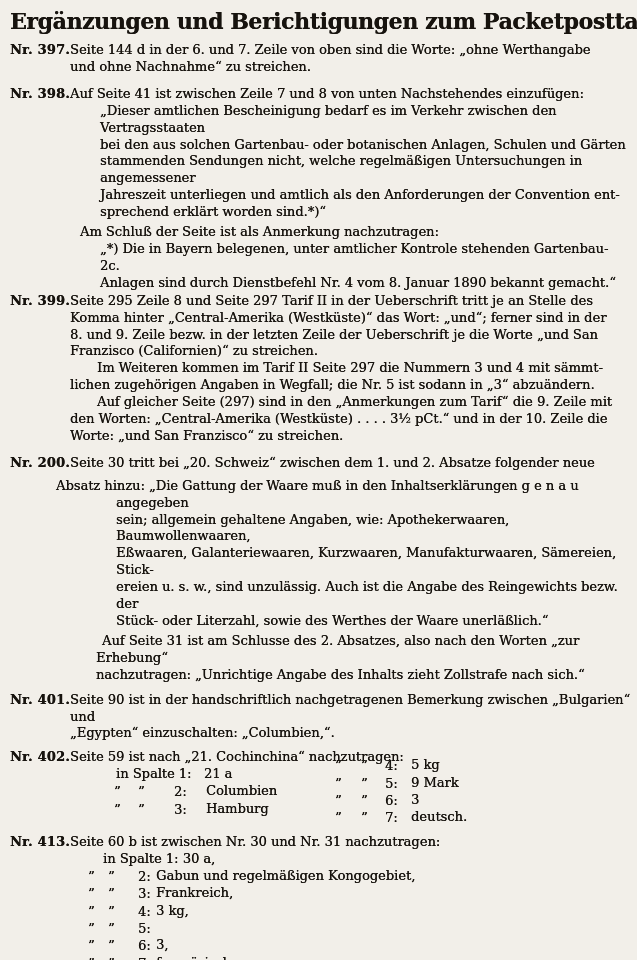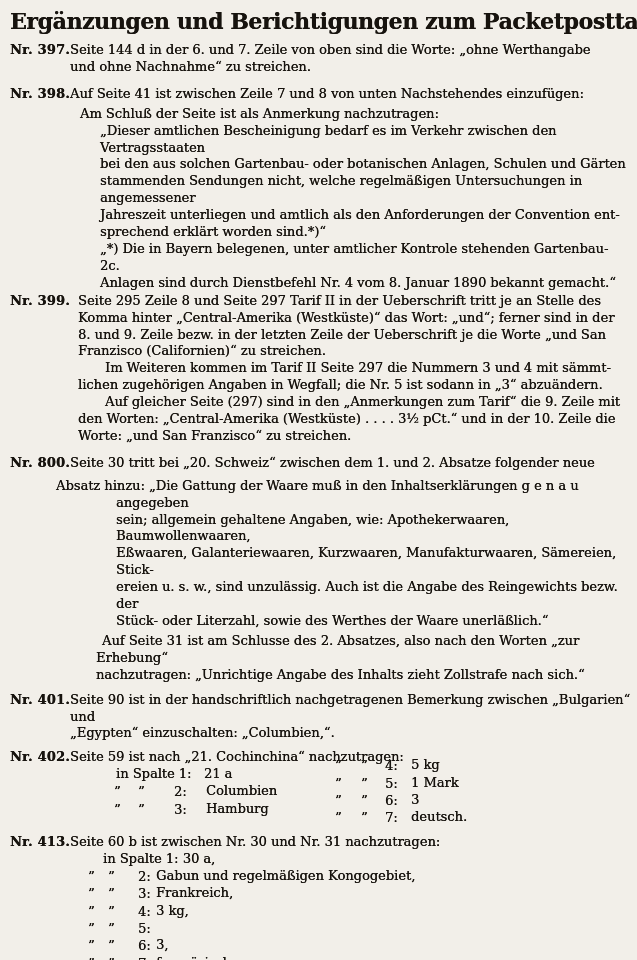--- a/index.html
+++ b/index.html
@@ -19,21 +19,21 @@
     font-size:22px;line-height:30px;margin:0 4px 6px 0;
     font-weight:bold;text-align:center;letter-spacing:-0.4px;
     white-space:nowrap;
   }
   .entry{display:flex;align-items:flex-start;}
   .num{flex:0 0 60px;font-weight:bold;letter-spacing:0.2px;}
   .body{flex:1;min-width:0;}
   .para{margin:0;white-space:pre-line;}
   #e397{margin-top:6px;}
   #e398{margin-top:10px;}
-  #e399{margin-top:1px;gap:8px;}
+  #e399{margin-top:1px;}
   #e400{margin-top:10px;}
   #e401{margin-top:8px;}
   #e402{margin-top:7px;}
   #e413{margin-top:6px;}
   #e398 .quote{margin-left:30px;}
   #e398 .p2{margin-left:10px;margin-top:3px;}
   #e398 .footnote{margin-left:30px;}
   #e399 .p2,#e399 .p3{text-indent:27px;}
   #e400 .p2{margin:6px 0 0 46px;text-indent:-60px;}
   #e400 .p3{margin-top:3px;text-indent:6px;margin-left:26px;}
@@ -62,26 +62,26 @@
     <div class="body">
       <p class="para">Seite 144 d in der 6. und 7. Zeile von oben sind die Worte: „ohne Werthangabe
 und ohne Nachnahme“ zu streichen.</p>
     </div>
   </section>
 
   <section class="entry" id="e398">
     <div class="num">Nr. 398.</div>
     <div class="body">
       <p class="para">Auf Seite 41 ist zwischen Zeile 7 und 8 von unten Nachstehendes einzufügen:</p>
-      <p class="para p2">Am Schluß der Seite ist als Anmerkung nachzutragen:</p>
       <p class="para quote">„Dieser amtlichen Bescheinigung bedarf es im Verkehr zwischen den Vertragsstaaten
 bei den aus solchen Gartenbau- oder botanischen Anlagen, Schulen und Gärten
 stammenden Sendungen nicht, welche regelmäßigen Untersuchungen in angemessener
 Jahreszeit unterliegen und amtlich als den Anforderungen der Convention ent-
 sprechend erklärt worden sind.*)“</p>
+      <p class="para p2">Am Schluß der Seite ist als Anmerkung nachzutragen:</p>
       <p class="para footnote">„*) Die in Bayern belegenen, unter amtlicher Kontrole stehenden Gartenbau- 2c.
 Anlagen sind durch Dienstbefehl Nr. 4 vom 8. Januar 1890 bekannt gemacht.“</p>
     </div>
   </section>
 
   <section class="entry" id="e399">
     <div class="num">Nr. 399.</div>
     <div class="body">
       <p class="para">Seite 295 Zeile 8 und Seite 297 Tarif II in der Ueberschrift tritt je an Stelle des
 Komma hinter „Central-Amerika (Westküste)“ das Wort: „und“; ferner sind in der
@@ -89,21 +89,21 @@
 Franzisco (Californien)“ zu streichen.</p>
       <p class="para p2">Im Weiteren kommen im Tarif II Seite 297 die Nummern 3 und 4 mit sämmt-
 lichen zugehörigen Angaben in Wegfall; die Nr. 5 ist sodann in „3“ abzuändern.</p>
       <p class="para p3">Auf gleicher Seite (297) sind in den „Anmerkungen zum Tarif“ die 9. Zeile mit
 den Worten: „Central-Amerika (Westküste) . . . . 3½ pCt.“ und in der 10. Zeile die
 Worte: „und San Franzisco“ zu streichen.</p>
     </div>
   </section>
 
   <section class="entry" id="e400">
-    <div class="num">Nr. 800.</div>
+    <div class="num">Nr. 200.</div>
     <div class="body">
       <p class="para">Seite 30 tritt bei „20. Schweiz“ zwischen dem 1. und 2. Absatze folgender neue</p>
       <p class="para p2">Absatz hinzu: „Die Gattung der Waare muß in den Inhaltserklärungen g e n a u angegeben
 sein; allgemein gehaltene Angaben, wie: Apothekerwaaren, Baumwollenwaaren,
 Eßwaaren, Galanteriewaaren, Kurzwaaren, Manufakturwaaren, Sämereien, Stick-
 ereien u. s. w., sind unzulässig. Auch ist die Angabe des Reingewichts bezw. der
 Stück- oder Literzahl, sowie des Werthes der Waare unerläßlich.“</p>
       <p class="para p3">Auf Seite 31 ist am Schlusse des 2. Absatzes, also nach den Worten „zur Erhebung“
 nachzutragen: „Unrichtige Angabe des Inhalts zieht Zollstrafe nach sich.“</p>
     </div>
@@ -141,21 +141,21 @@
           <div class="drow">
             <span class="da">”</span>
             <span class="db">”</span>
             <span class="dn">4:</span>
             <span class="dv">5 kg</span>
           </div>
           <div class="drow">
             <span class="da">”</span>
             <span class="db">”</span>
             <span class="dn">5:</span>
-            <span class="dv">1 Mark</span>
+            <span class="dv">9 Mark</span>
           </div>
           <div class="drow">
             <span class="da">”</span>
             <span class="db">”</span>
             <span class="dn">6:</span>
             <span class="dv">3</span>
           </div>
           <div class="drow">
             <span class="da">”</span>
             <span class="db">”</span>

